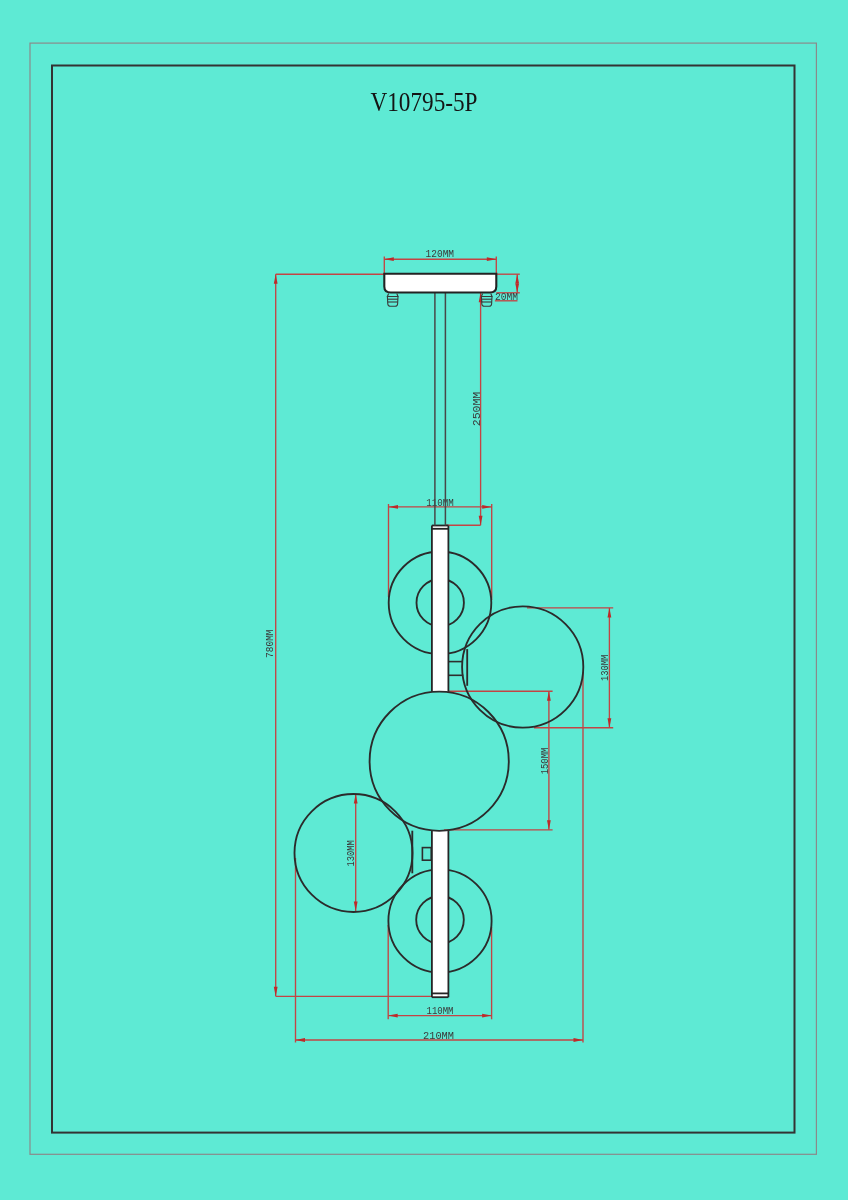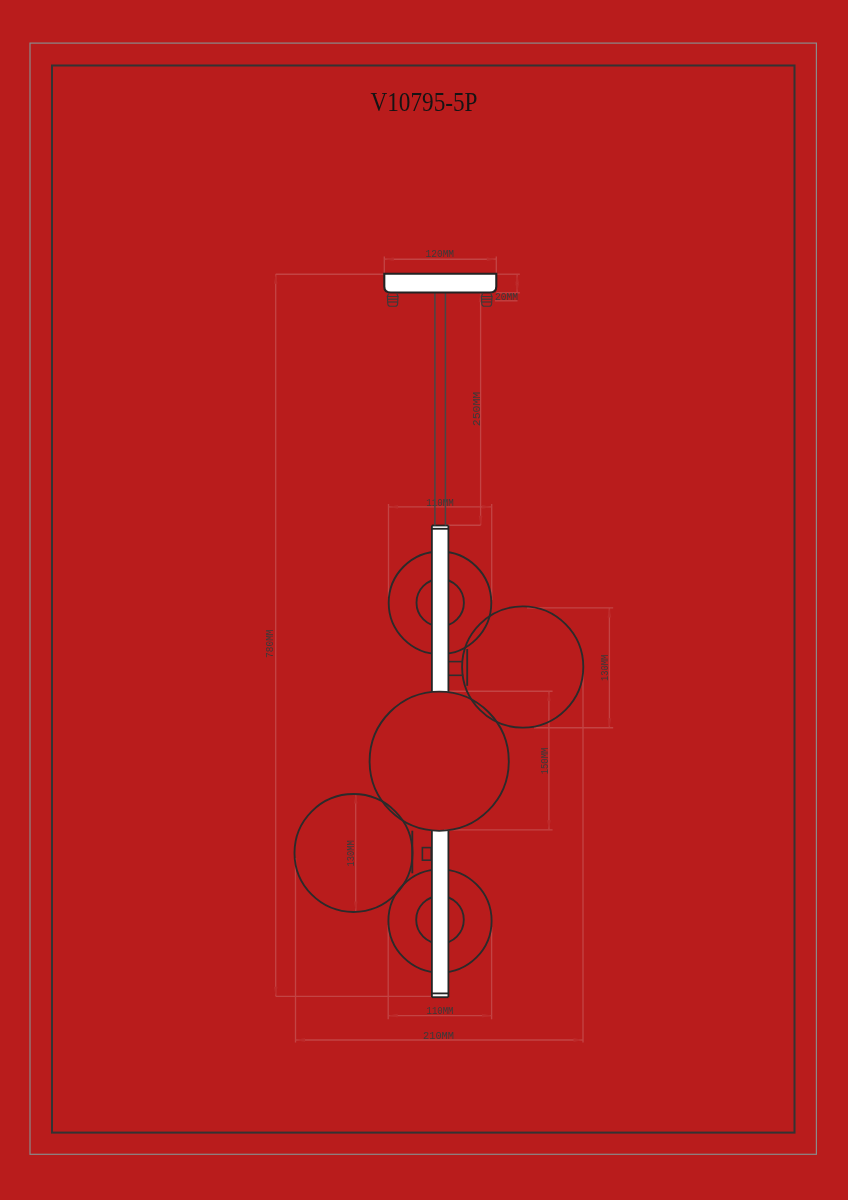--- a/index.html
+++ b/index.html
@@ -1,16 +1,16 @@
 <!DOCTYPE html>
 <html><head>
 <meta charset="utf-8">
 <style>
   html,body{margin:0;padding:0;background:#ffffff;}
-  .page{position:relative;width:848px;height:1200px;background:#b91c1c;overflow:hidden;}
+  .page{position:relative;width:848px;height:1200px;background:#5eead4;overflow:hidden;}
   svg{position:absolute;left:0;top:0;}
   .dimtxt{font-family:"Liberation Mono",monospace;font-size:11px;fill:#3a3a3a;}
   .title{font-family:"Liberation Serif",serif;font-size:28px;fill:#141414;}
 </style>
 </head>
 <body>
 <div class="page">
 <svg width="848" height="1200" viewBox="0 0 848 1200">
 
   <rect x="30" y="43.1" width="786.4" height="1111.2" fill="none" stroke="#8a8a8a" stroke-width="1.2"></rect>

